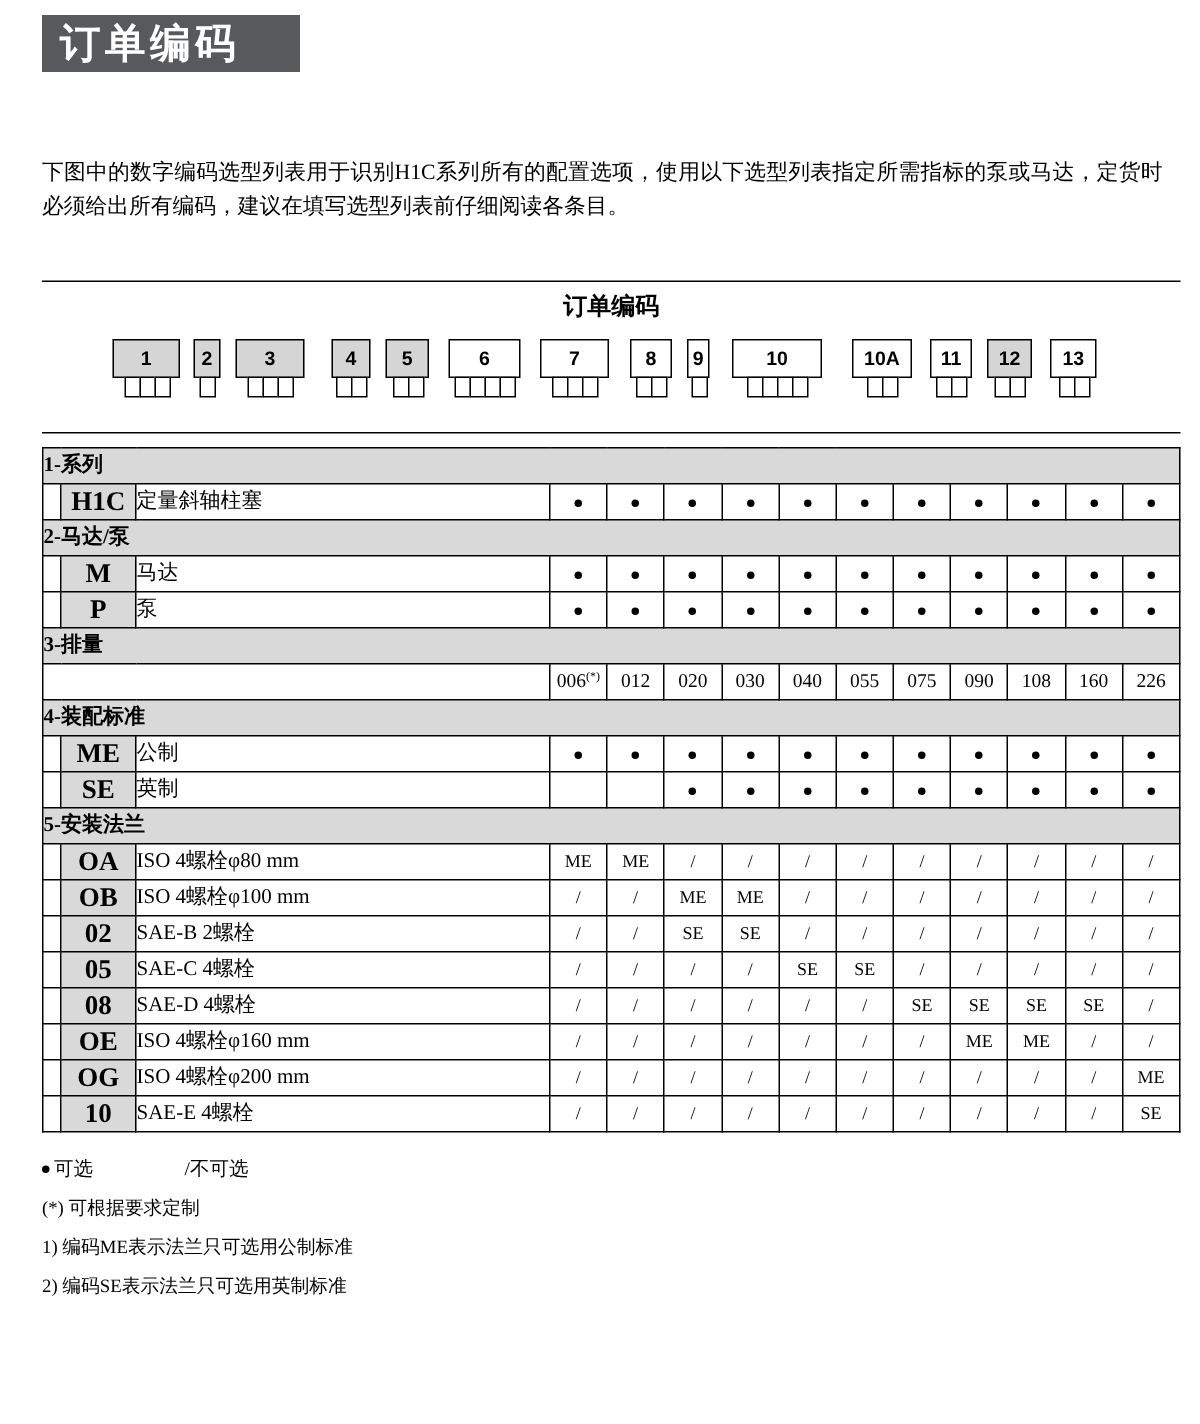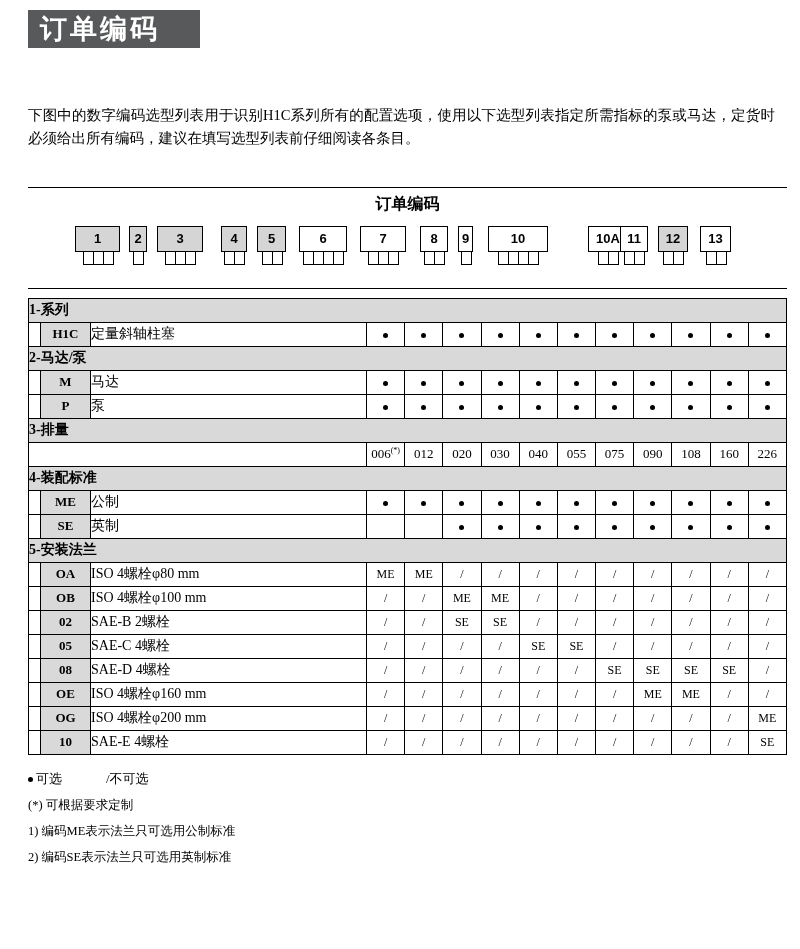--- a/index.html
+++ b/index.html
@@ -43,33 +43,33 @@
   }
   .num-box.shaded { background:#d5d5d5; }
   .cell-row { display:flex; justify-content:center; margin-top:-1px; }
   .wcell { width:11px; height:14px; box-sizing:border-box; border:1px solid #000; background:#fff; margin-right:-1px; }
 
   table.order { border-collapse:collapse; width:759px; table-layout:fixed; margin-top:9px; }
   table.order td { border:1px solid #000; height:24px; padding:0; box-sizing:border-box; }
   td.sec-hdr { background:#d9d9d9; font-weight:bold; font-size:14px; padding-left:6px; text-align:left; }
   td.indent { background:#ffffff; }
   td.code-cell {
-    background:#d9d9d9; font-weight:bold; text-align:center; font-size:13px;
+    background:#d9d9d9; font-weight:bold; text-align:center; font-size:18px;
   }
   td.desc-cell { font-size:14px; padding-left:10px; text-align:left; }
   td.data-cell { text-align:center; font-size:12px; }
   td.val-cell  { text-align:center; font-size:13px; }
   td.val-cell sup { font-size:8px; }
   td.lead-empty { background:#ffffff; }
 
   .dot { display:inline-block; width:5px; height:5px; background:#000; border-radius:50%; vertical-align:middle; }
 
   .legend { margin-top:15px; font-size:13px; }
   .legend .lbl { margin-left:3px; }
-  .legend .na  { margin-left:44px; }
+  .legend .na  { margin-left:61px; }
   .note { font-size:12.5px; margin-top:9px; }
 </style>
 </head>
 <body>
 
 <div class="page">
 
   <div class="titlebar">订单编码</div>
 
   <p class="intro">下图中的数字编码选型列表用于识别H1C系列所有的配置选项，使用以下选型列表指定所需指标的泵或马达，定货时必须给出所有编码，建议在填写选型列表前仔细阅读各条目。</p>
@@ -147,21 +147,21 @@
       </div>
       <div class="box-group" style="left: 460px;">
         <div class="num-box" style="width: 60px;">10</div>
         <div class="cell-row" style="width: 60px;">
           <div class="wcell"></div>
           <div class="wcell"></div>
           <div class="wcell"></div>
           <div class="wcell"></div>
         </div>
       </div>
-      <div class="box-group" style="left: 560px;">
+      <div class="box-group" style="left: 540px;">
         <div class="num-box" style="width: 40px;">10A</div>
         <div class="cell-row" style="width: 40px;">
           <div class="wcell"></div>
           <div class="wcell"></div>
         </div>
       </div>
       <div class="box-group" style="left: 592px;">
         <div class="num-box" style="width: 28px;">11</div>
         <div class="cell-row" style="width: 28px;">
           <div class="wcell"></div>

